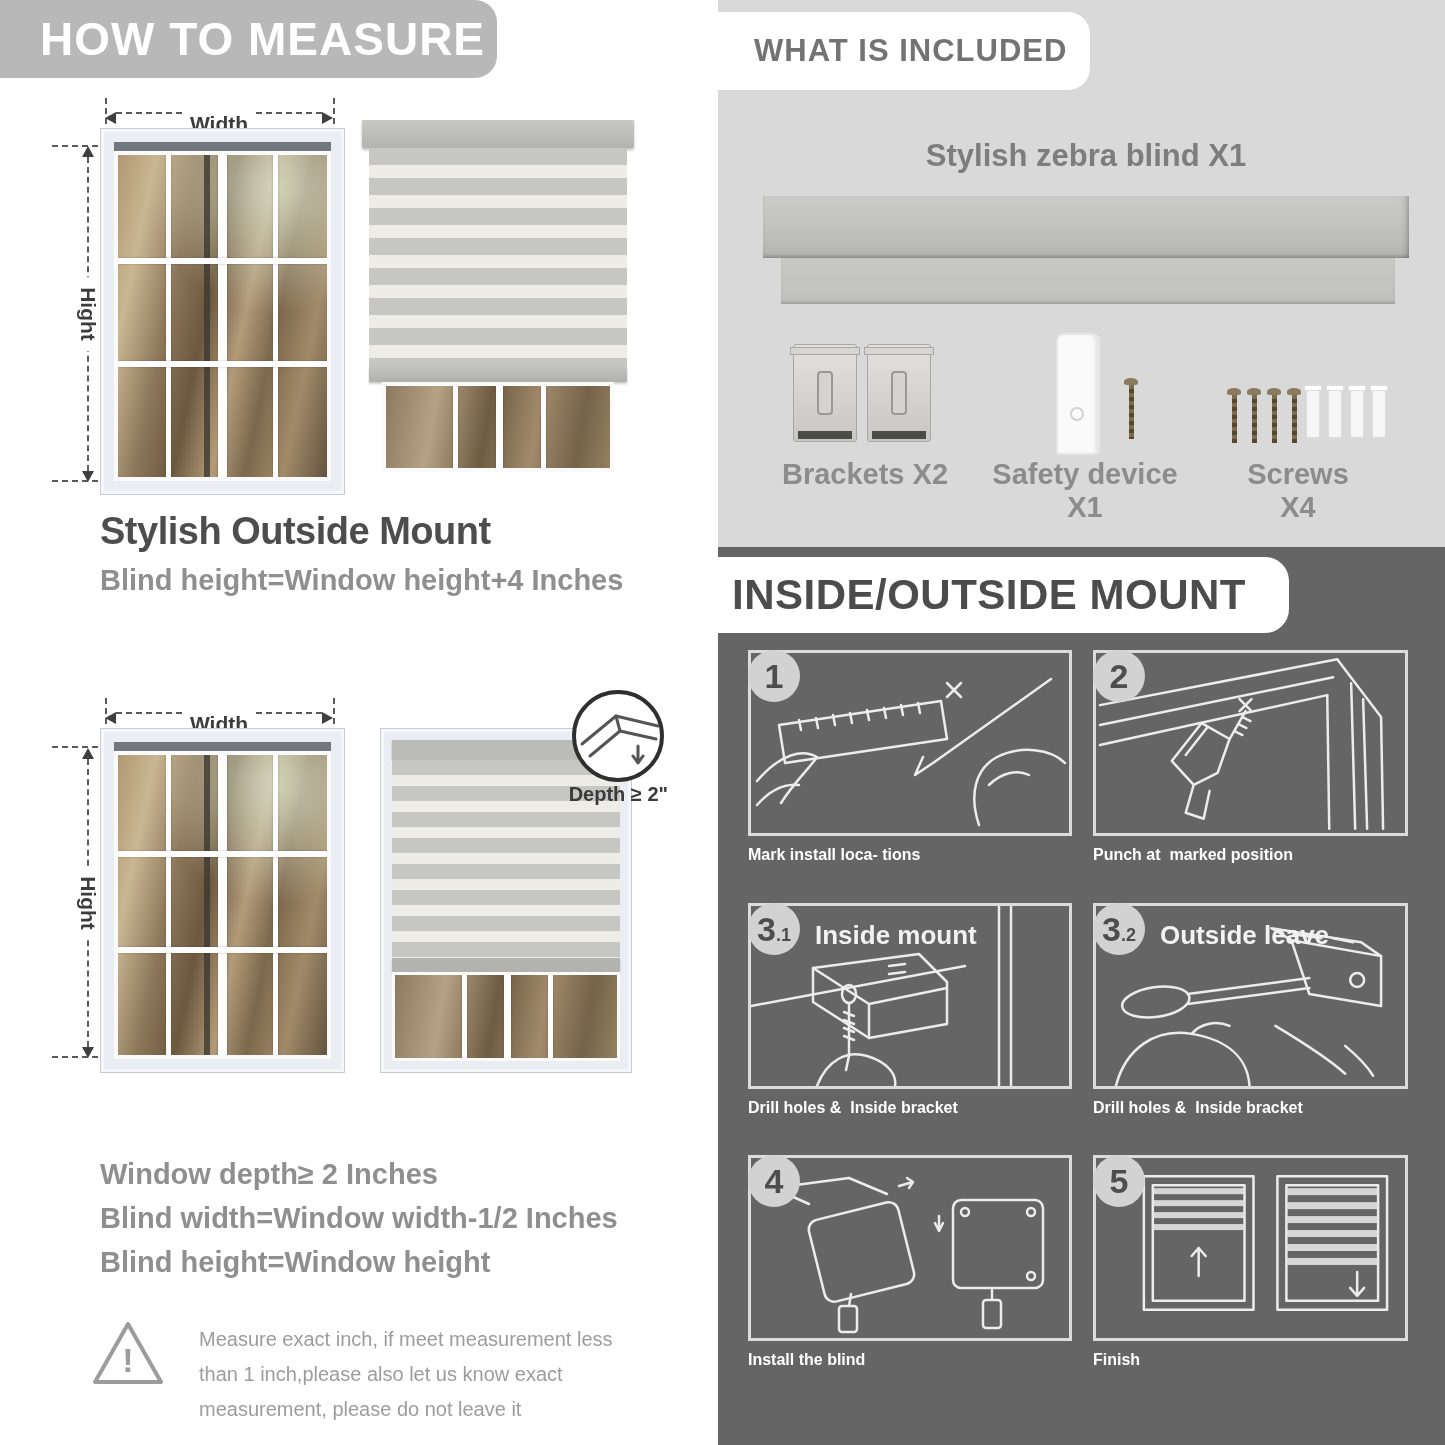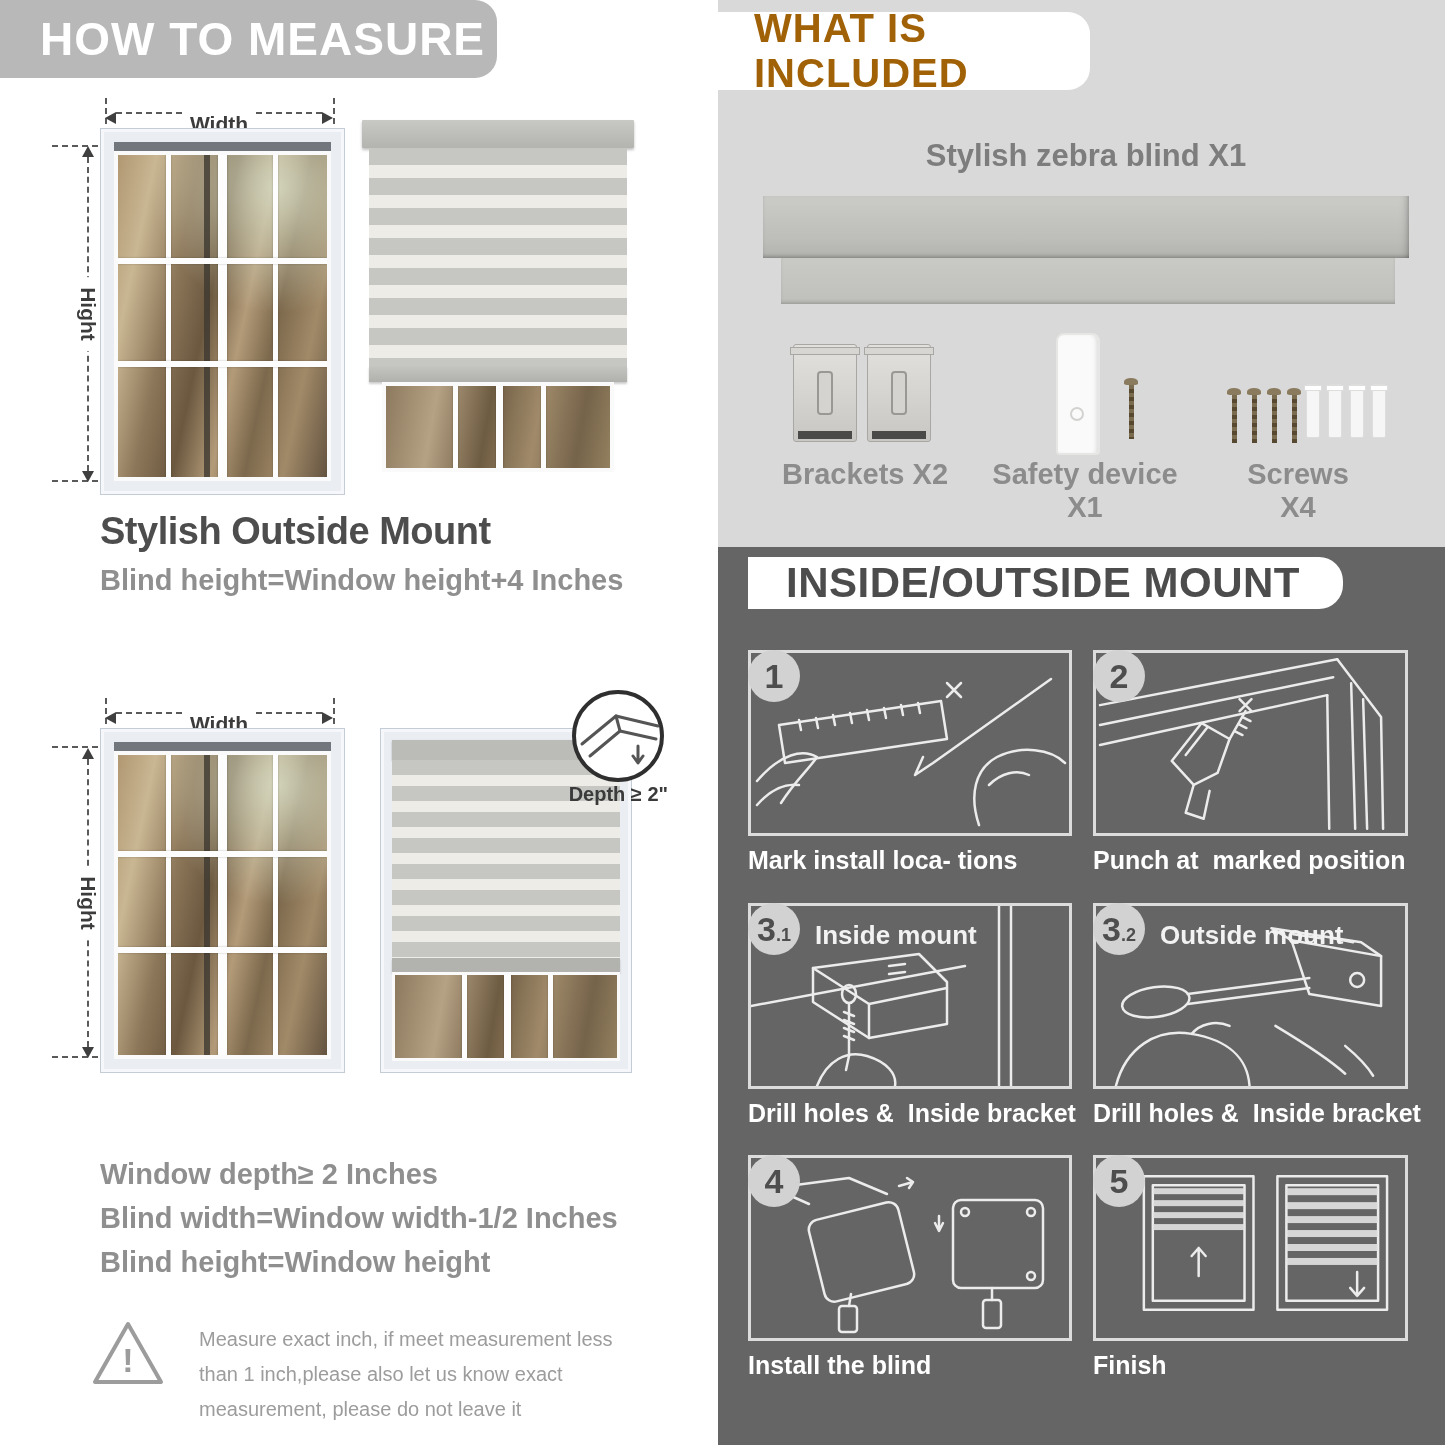--- a/index.html
+++ b/index.html
@@ -12,22 +12,22 @@
   .abs { position:absolute; }
 
   
   .hdr-bar {
     position:absolute; display:flex; align-items:center;
     border-radius:0 22px 22px 0;
   }
   .hdr-left  { left:0; top:10; width:497px; height:78px; background:#b8b8b8; }
   .hdr-left .t { color:#ffffff; font-weight:bold; font-size:46px; padding-left:40px; letter-spacing:1px; }
   .hdr-incl  { left:718px; top:12px; width:372px; height:78px; background:#ffffff; }
-  .hdr-incl .t { color:#a16207; font-weight:bold; font-size:40px; padding-left:36px; letter-spacing:1px; }
-  .hdr-mount { left:748px; top:557px; width:595px; height:52px; background:#ffffff; border-radius:0 24px 24px 0; }
+  .hdr-incl .t { color:#737373; font-weight:bold; font-size:31px; padding-left:36px; letter-spacing:1px; }
+  .hdr-mount { left:694px; top:557px; width:595px; height:76px; background:#ffffff; border-radius:0 24px 24px 0; }
   .hdr-mount .t { color:#4c4c4c; font-weight:bold; font-size:42px; padding-left:38px; letter-spacing:.5px; }
 
   
   .panel-light { left:718px; top:0; width:727px; height:547px; background:#d9d9d9; }
   .panel-dark  { left:718px; top:547px; width:727px; height:898px; background:#656565; }
 
   
   .win {
     position:absolute; background:#eaeef3; border:1px solid #c4cdd6;
     box-shadow:inset 0 0 0 3px #f5f7fa; padding:13px;
@@ -123,21 +123,21 @@
 
   
   .step { position:absolute; }
   .sbox { position:relative; height:186px; border:3px solid #dcdcdc; background:#656565; }
   .badge { position:absolute; left:-3px; top:-3px; width:52px; height:52px; border-radius:50%;
     background:#d2d2d2; color:#4e4e4e; display:flex; align-items:center; justify-content:center; z-index:2; }
   .badge .n { font-weight:bold; font-size:34px; }
   .badge .s { font-weight:bold; font-size:18px; margin-top:12px; }
   .sbox .inlbl { position:absolute; left:64px; top:14px; font-weight:bold; font-size:26px; color:#f2f2f2; z-index:2; }
   .sbox svg { position:absolute; inset:0; width:100%; height:100%; }
-  .scap { margin-top:10px; font-weight:bold; font-size:25px; color:#ffffff; white-space:pre; }
+  .scap { margin-top:10px; font-weight:bold; font-size:16px; color:#ffffff; white-space:pre; }
 
   .line-art { stroke:#ececec; stroke-width:2.5; fill:none; stroke-linecap:round; stroke-linejoin:round; }
   .stripe-fill { fill:#e3e3e3; opacity:.9; }
 </style>
 </head>
 <body>
 
 <div class="canvas">
 
   <div class="abs panel-light"></div>
@@ -405,21 +405,21 @@
     </div>
     <div class="scap">Drill holes &amp;  Inside bracket</div>
   </div>
 
   <div class="step" style="left:1093px; top:903px; width:315px;">
     <div class="sbox">
       <div class="badge">
         <span class="n">3</span>
         <span class="s">.2</span>
       </div>
-      <span class="inlbl">Outside mount</span>
+      <span class="inlbl">Outside leave</span>
       <svg viewBox="0 0 310 180">
         <g class="line-art">
           <path d="M196 34 L286 50 L286 100 L214 88 Z"></path>
           <path d="M196 34 L176 22 L266 36 L286 50"></path>
           <path d="M198 28 l28 4 M238 32 l20 4"></path>
           <circle cx="262" cy="74" r="7"></circle>
           <path d="M92 88 L214 72 M92 98 L214 82"></path>
           <ellipse cx="60" cy="96" rx="34" ry="15" transform="rotate(-8 60 96)"></ellipse>
           <path d="M20 180 C30 142 60 122 96 128 C132 134 152 152 154 180"></path>
           <path d="M96 128 C104 118 120 114 134 120"></path>

